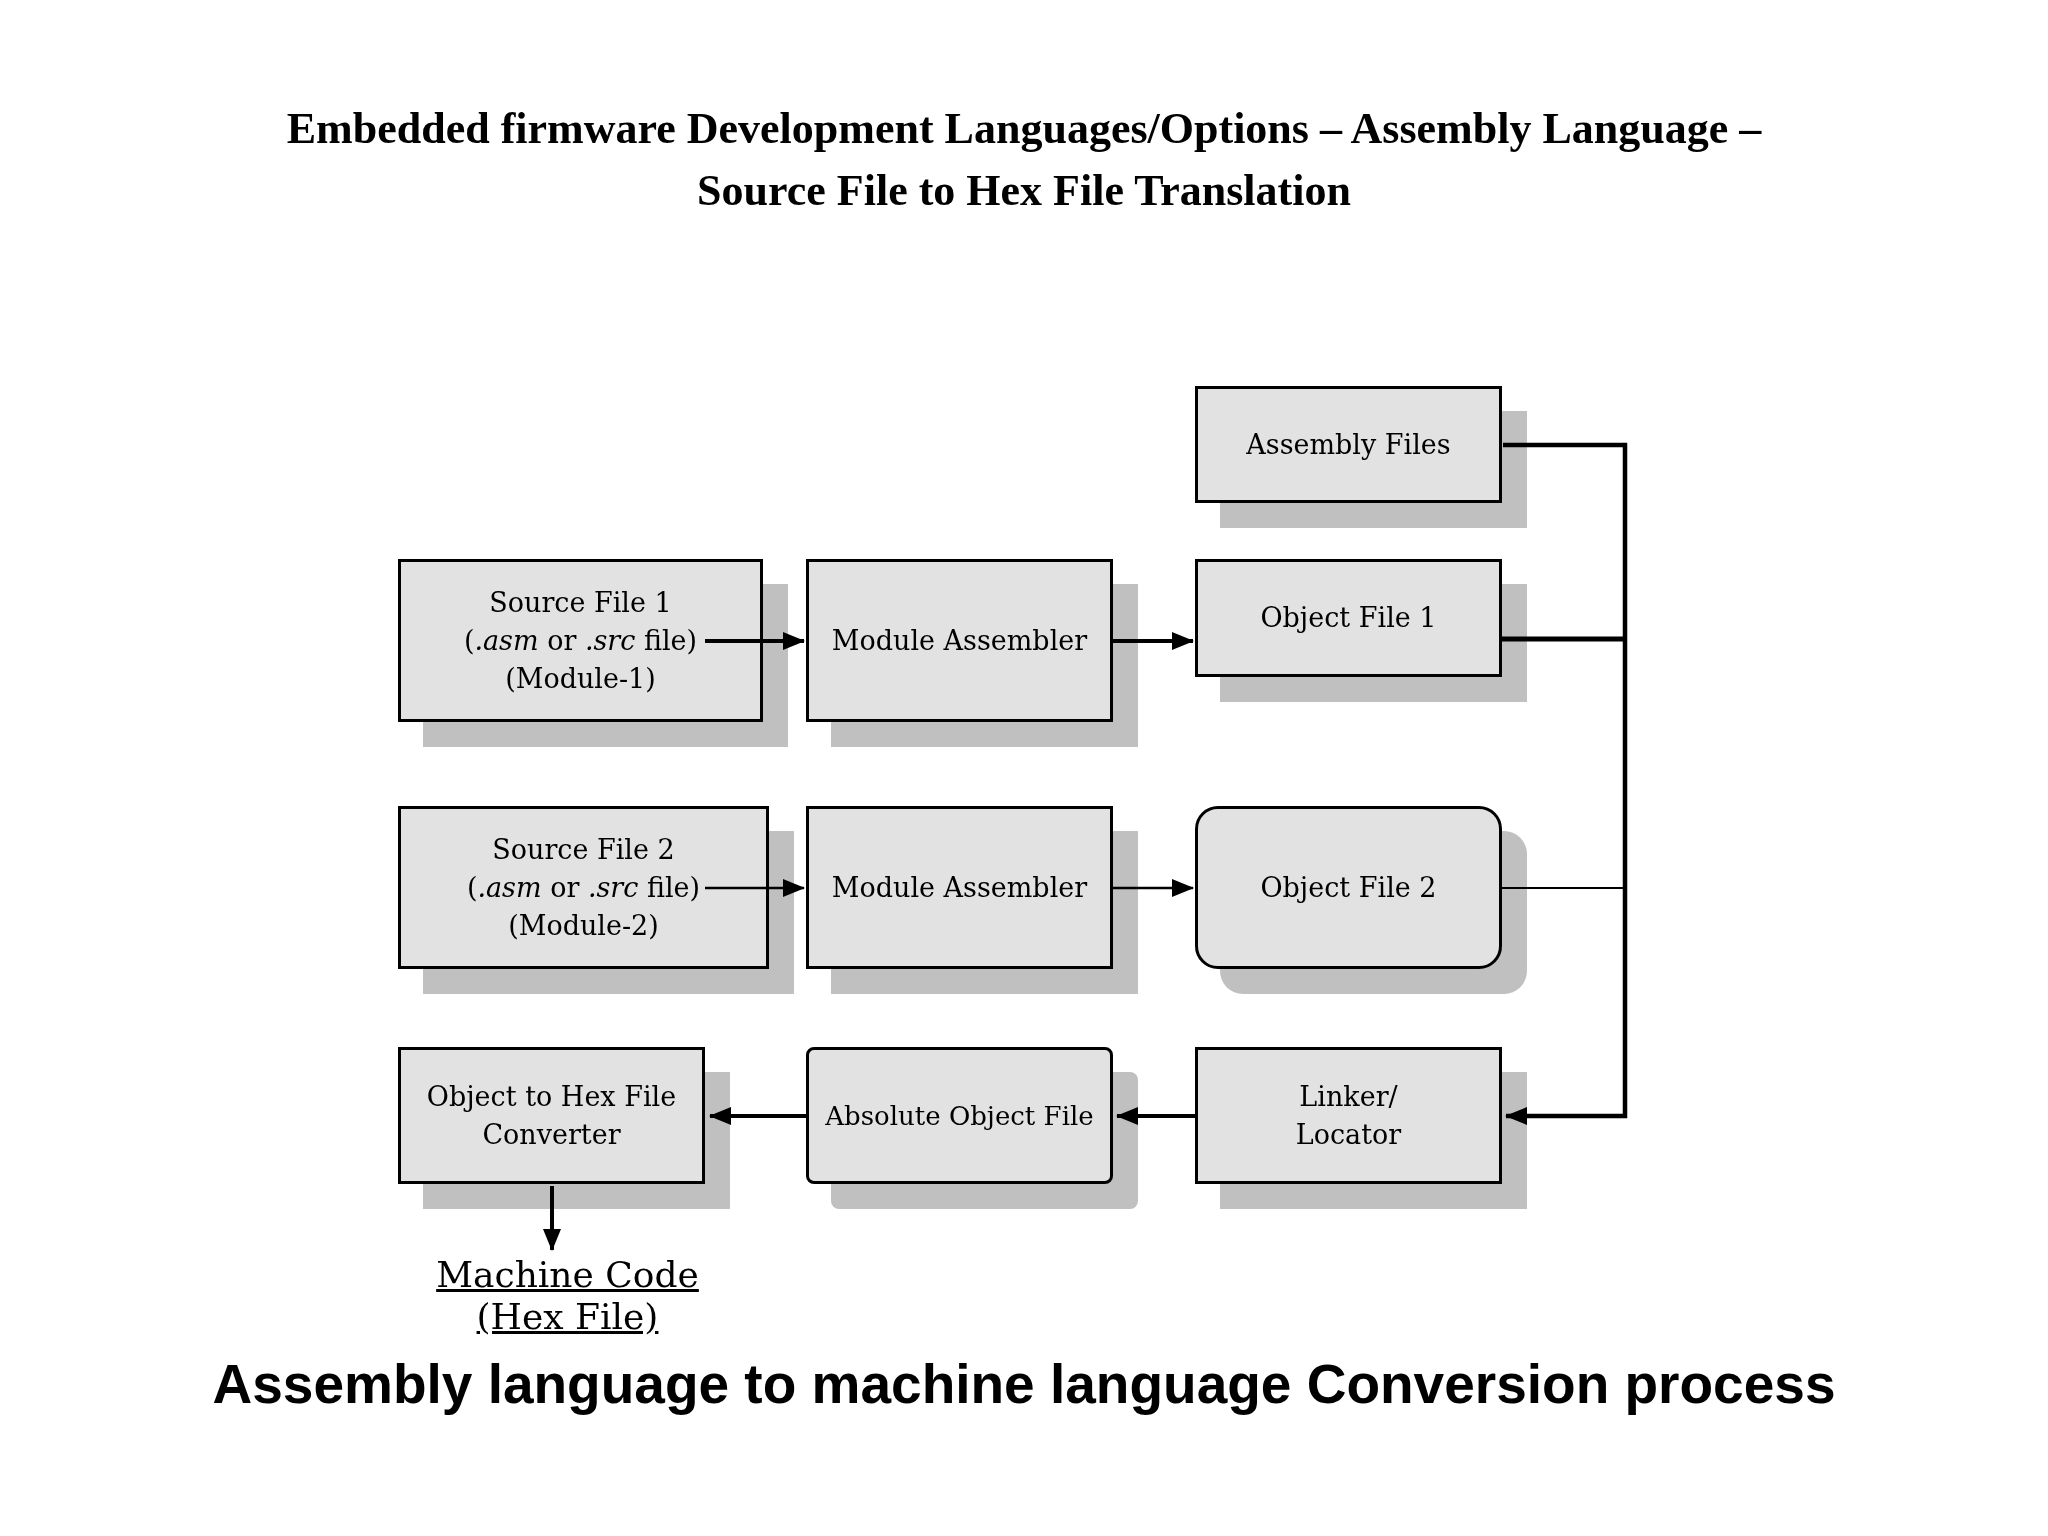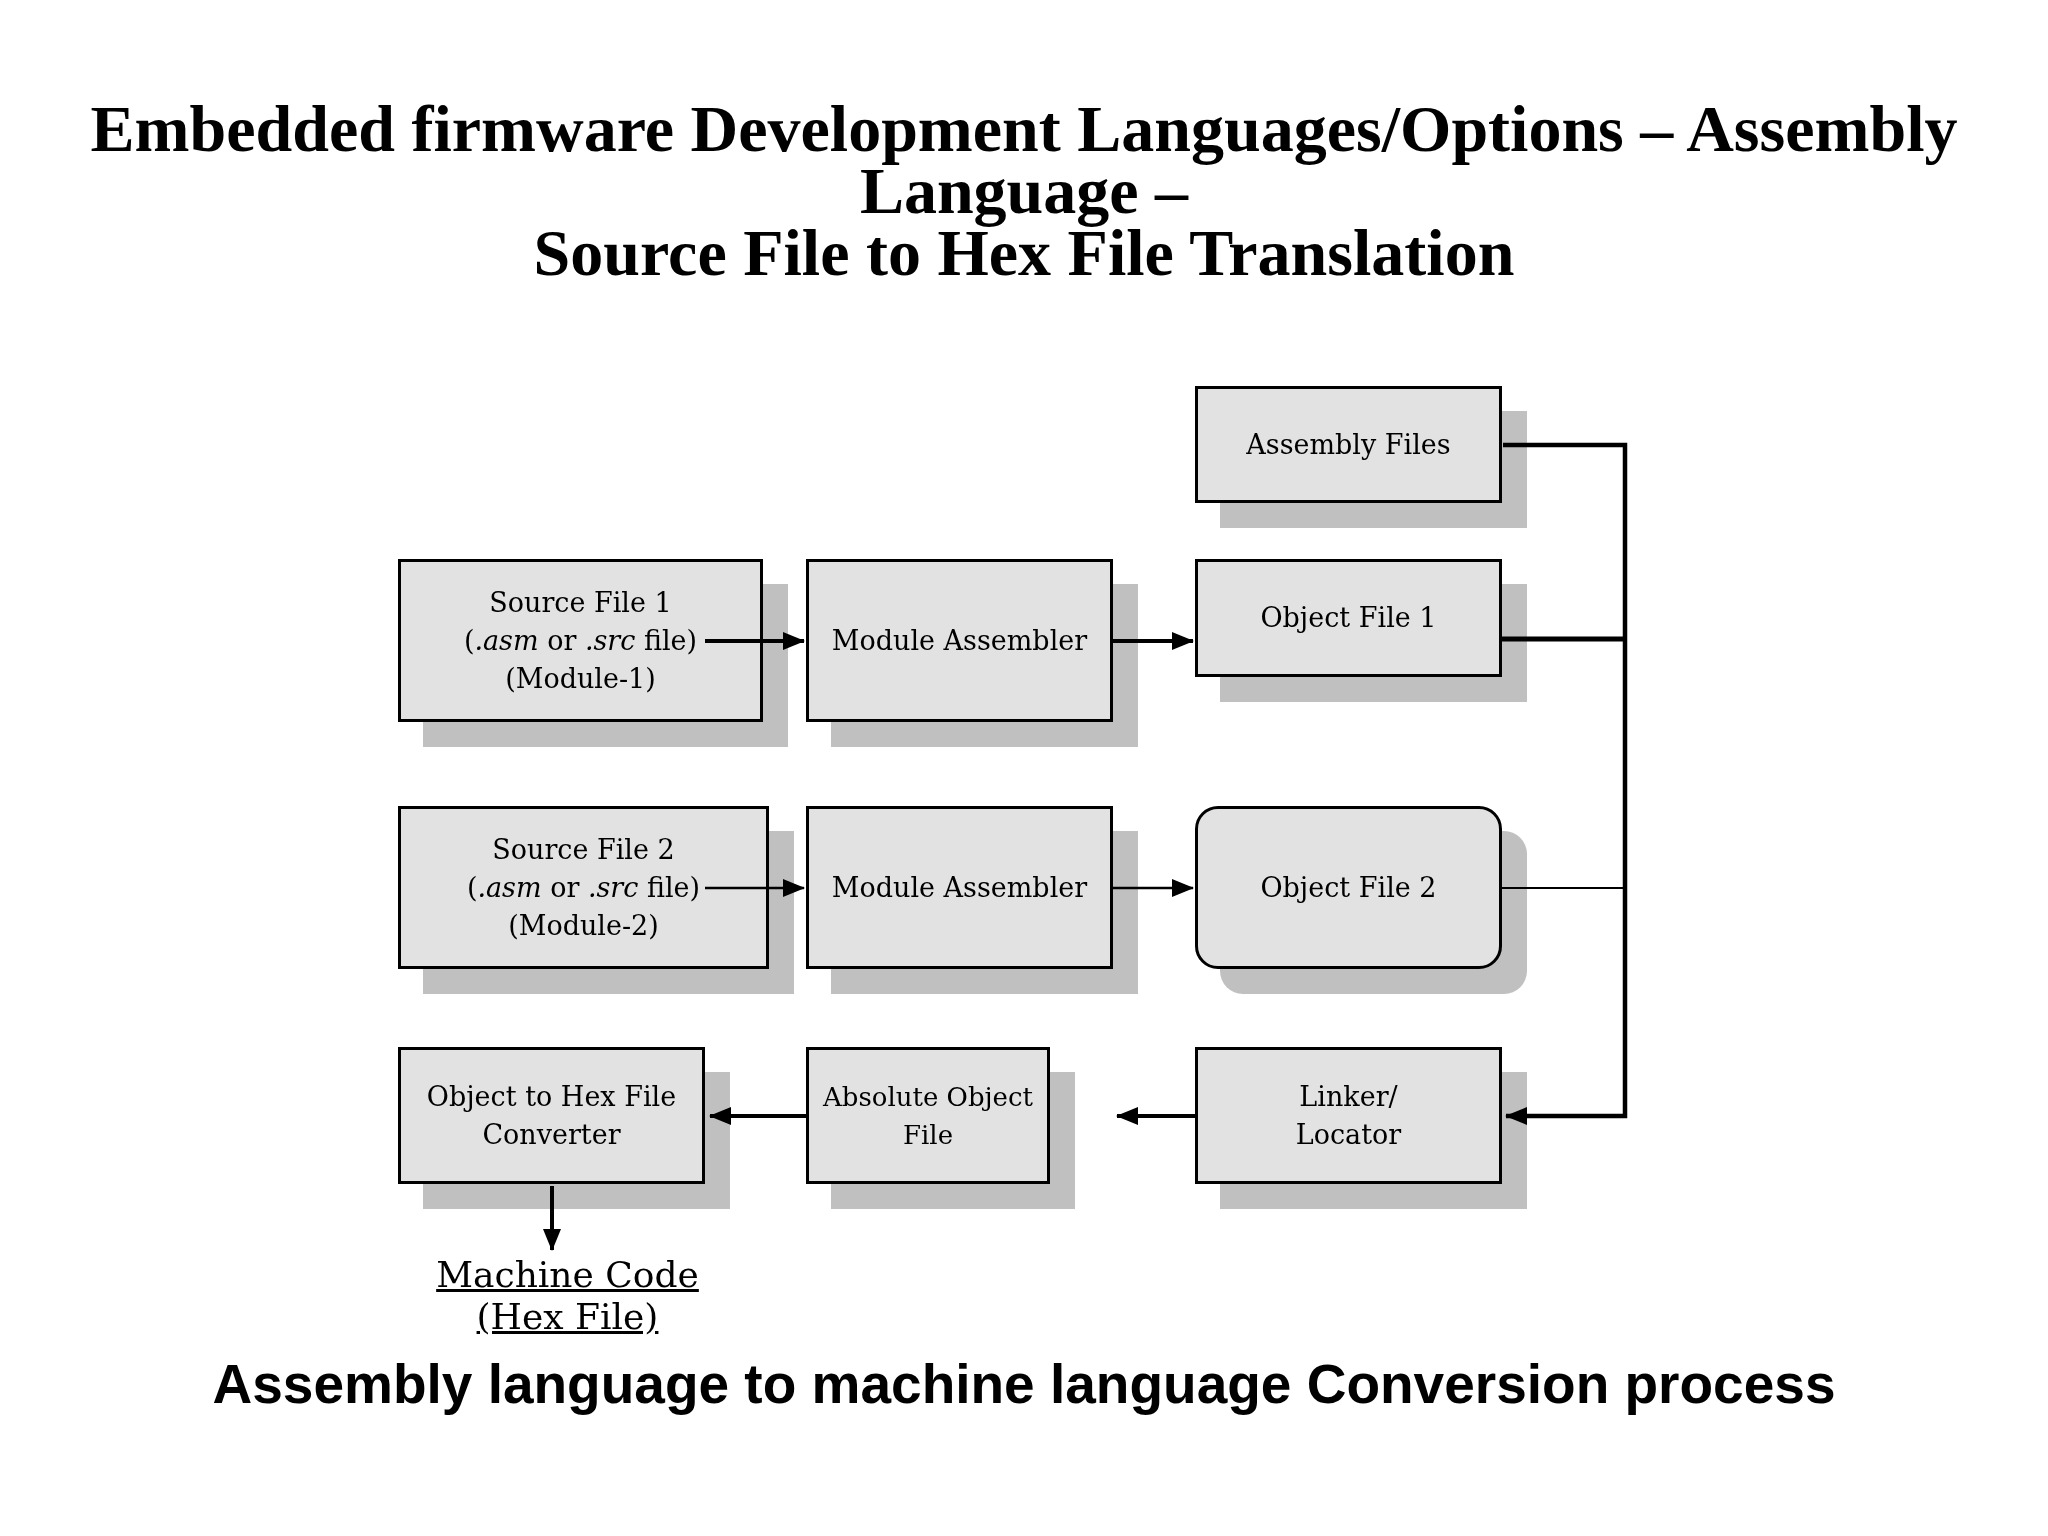--- a/index.html
+++ b/index.html
@@ -17,21 +17,21 @@
     background:var(--background);
     font-family:"DejaVu Serif", serif;
     color:var(--text);
     overflow:hidden;
   }
   .title{
     position:absolute;top:98px;left:0;width:2048px;
     text-align:center;
     font-family:"Liberation Serif", serif;
     font-weight:bold;
-    font-size:66px;line-height:62px;
+    font-size:44px;line-height:62px;
     color:var(--text);
   }
   .caption{
     position:absolute;top:1356px;left:0;width:2048px;
     text-align:center;
     font-family:"Liberation Sans", sans-serif;
     font-weight:bold;
     font-size:55px;line-height:56px;
     color:var(--text);
   }
@@ -51,21 +51,21 @@
   .box.small-text{font-size:26px;}
   .it{font-style:italic;}
   .b-library{left:1195px;top:386px;width:307px;height:117px;}
   .b-sf1{left:398px;top:559px;width:365px;height:163px;}
   .b-ma1{left:806px;top:559px;width:307px;height:163px;}
   .b-of1{left:1195px;top:559px;width:307px;height:118px;}
   .b-sf2{left:398px;top:806px;width:371px;height:163px;}
   .b-ma2{left:806px;top:806px;width:307px;height:163px;}
   .b-of2{left:1195px;top:806px;width:307px;height:163px;border-radius:23px;}
   .b-cnv{left:398px;top:1047px;width:307px;height:137px;}
-  .b-aof{left:806px;top:1047px;width:244px;height:137px;}
+  .b-aof{left:806px;top:1047px;width:307px;height:137px;border-radius:8px;}
   .b-lnk{left:1195px;top:1047px;width:307px;height:137px;}
   .machine-code{
     position:absolute;left:384px;top:1254px;width:367px;
     text-align:center;
     font-size:36px;line-height:42px;
     z-index:1;
     text-decoration:underline;
   }
   svg.wires{
     position:absolute;left:0;top:0;width:2048px;height:1536px;

